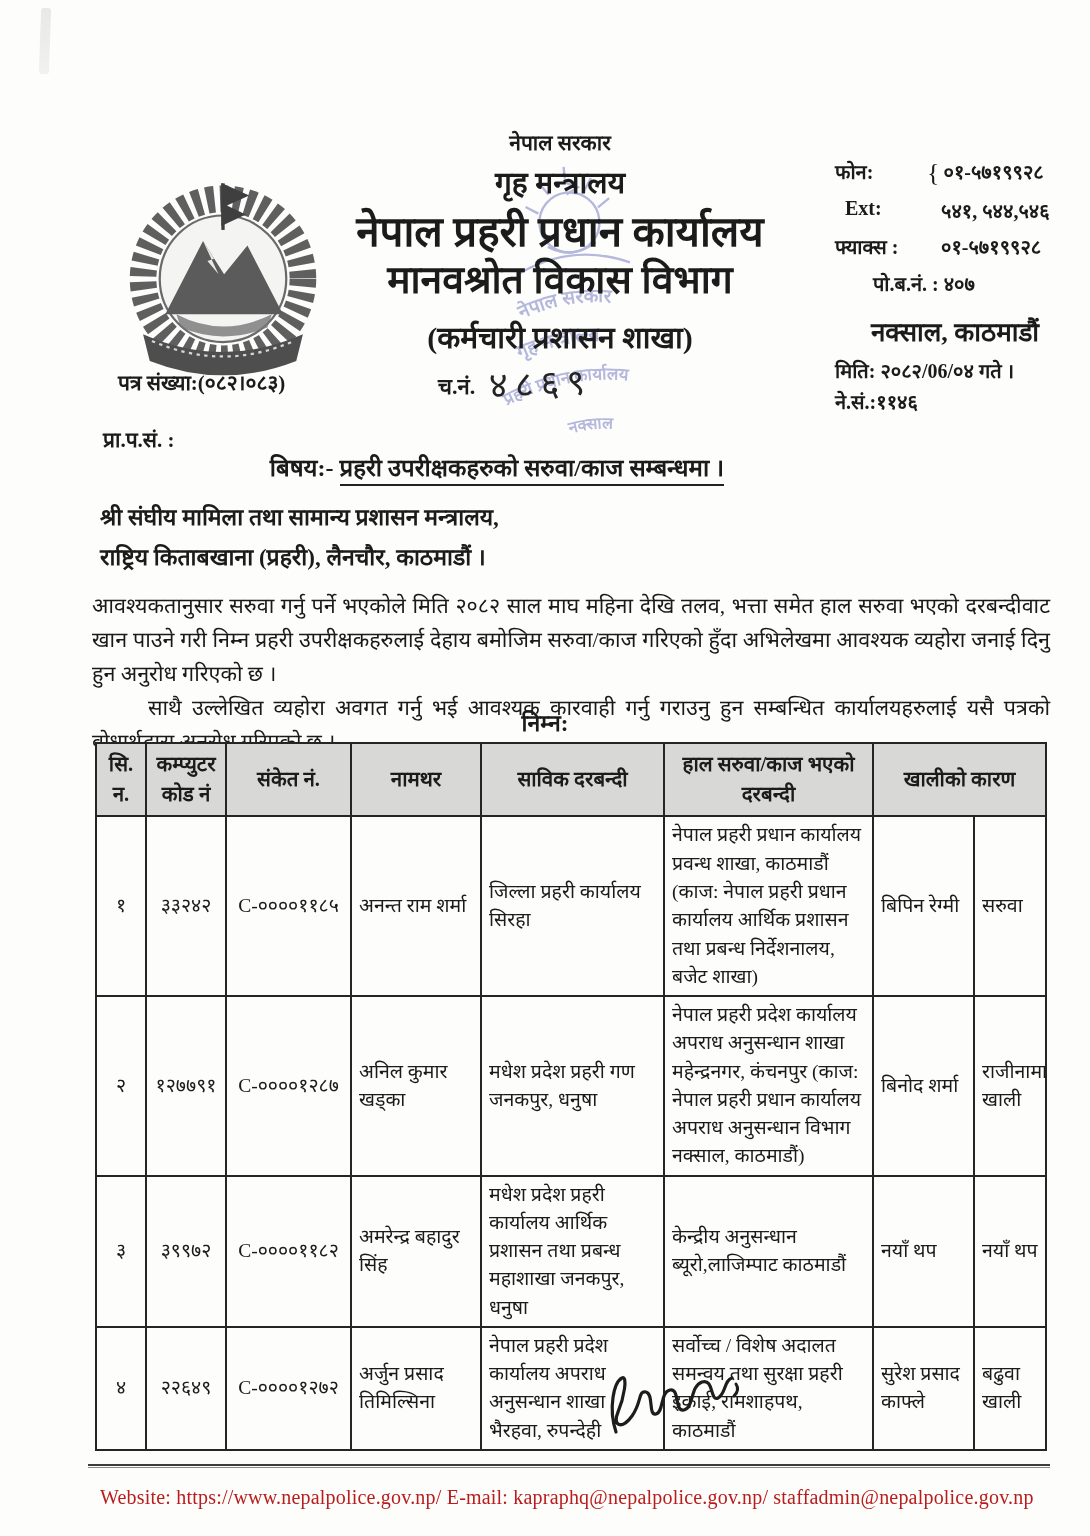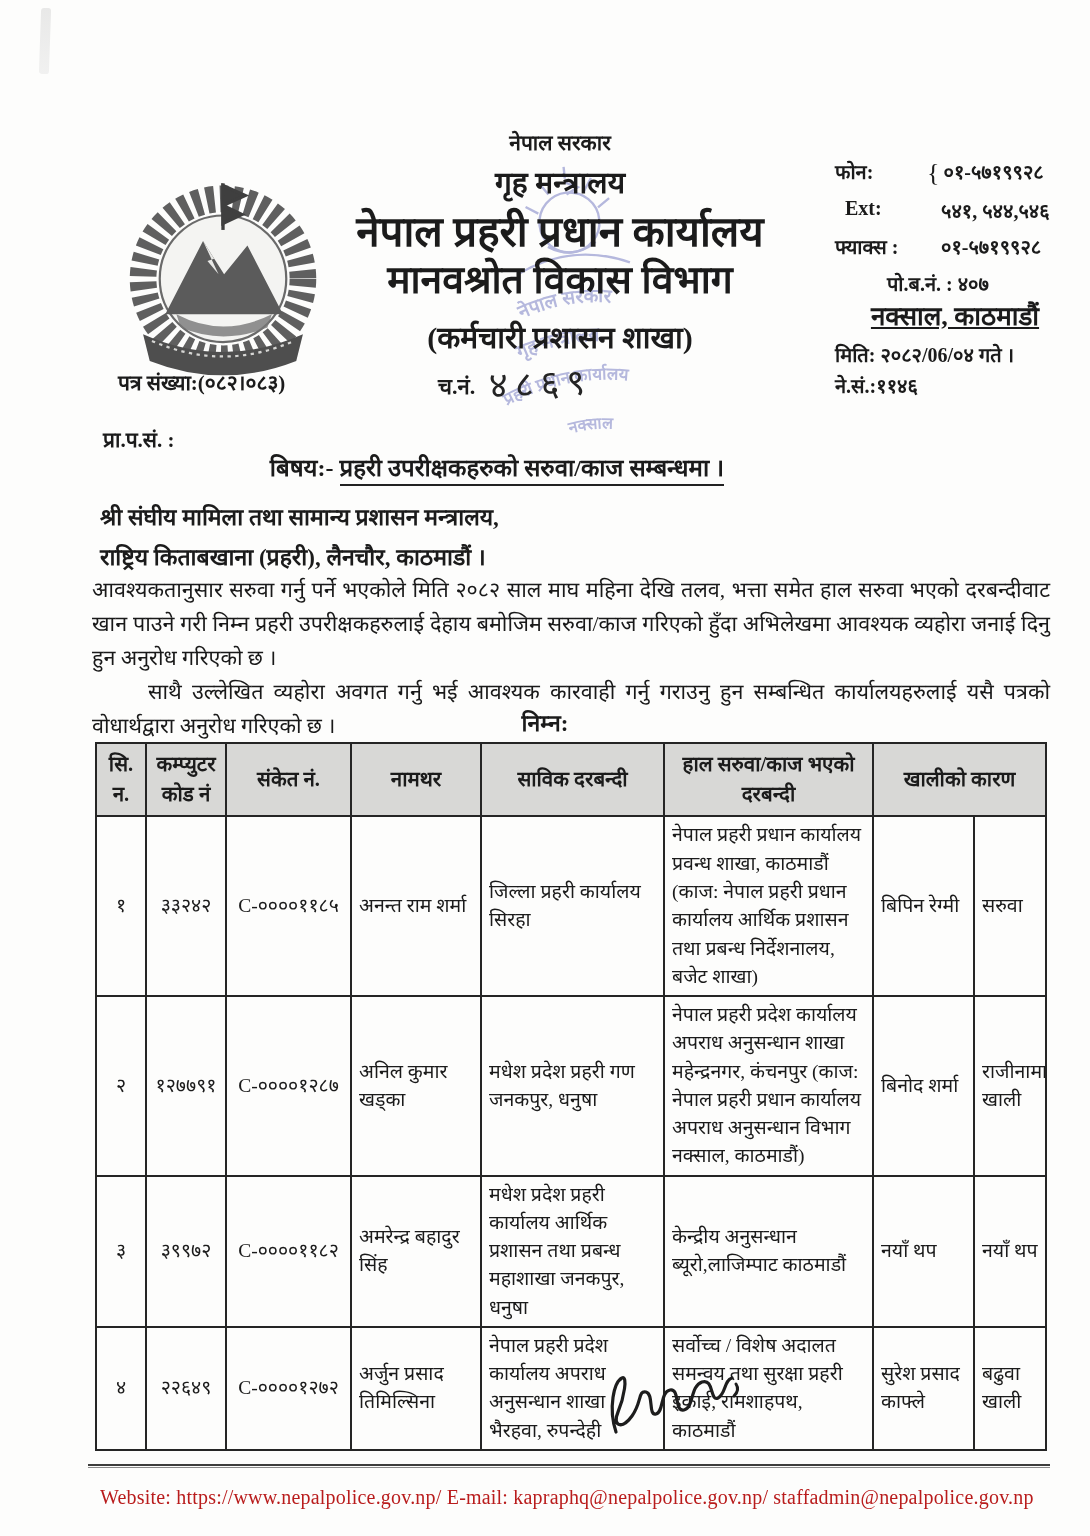--- a/index.html
+++ b/index.html
@@ -19,29 +19,29 @@
   .hdr-branch { font-size:30px; font-weight:bold; margin-top:14px; }
   .chn-line { font-size:22px; font-weight:bold; z-index:3; }
   .chn-number { font-size:36px; font-weight:normal; letter-spacing:7px; display:inline-block;
     transform:rotate(-2deg) translateY(2px); margin-left:14px;
     font-family:"DejaVu Sans","Liberation Sans",sans-serif; color:#242424; }
   .contact { width:240px; font-size:20px; font-weight:bold; z-index:3; }
   .contact-row { display:flex; margin-bottom:9px; }
   .contact-label { width:92px; }
   .contact-val { flex:1; text-align:left; }
   .brace { font-weight:normal; font-size:26px; vertical-align:-2px; margin-right:4px; }
-  .contact-pobox { margin:10px 0 0 52px; }
-  .contact-city { text-align:center; font-size:26px; margin-bottom:8px;text-decoration:underline; }
+  .contact-pobox { margin:10px 0 0 38px; }
+  .contact-city { text-align:center; font-size:26px; margin-top:16px; margin-bottom:8px; }
   .contact-date { font-size:20px; }
   .contact-nesan { font-size:20px; margin-top:4px; }
   .ref-line { font-size:21px; font-weight:bold; z-index:3; }
   .subject-line { text-align:center; font-size:24px; font-weight:bold; z-index:3; }
   .subject-underlined { border-bottom:2px solid #222; padding-bottom:3px; }
   .addressee { font-size:23px; font-weight:bold; line-height:1.75; z-index:3; }
-  .body-text { font-size:21.5px; line-height:1.58; text-align:justify; color:#191919; }
+  .body-text { font-size:21.5px; line-height:1.58; text-align:justify; color:#191919;margin-top:16px; }
   .body-para2 { text-indent:56px; }
   .table-title { text-align:center; font-size:23px; font-weight:bold; }
   .table-title span { border-bottom:2px solid #222; padding:0 2px 20px; }
   table.roster { border-collapse:collapse; table-layout:fixed; width:950px; }
   table.roster th, table.roster td {
     border:2px solid #252525; vertical-align:middle; padding:4px 7px;
     font-size:19.5px; line-height:1.45; overflow:hidden;
   }
   table.roster th { background:#d8d8d6; font-weight:bold; font-size:20.5px; text-align:center; padding:6px 4px; }
   table.roster thead tr { height:66px; }

